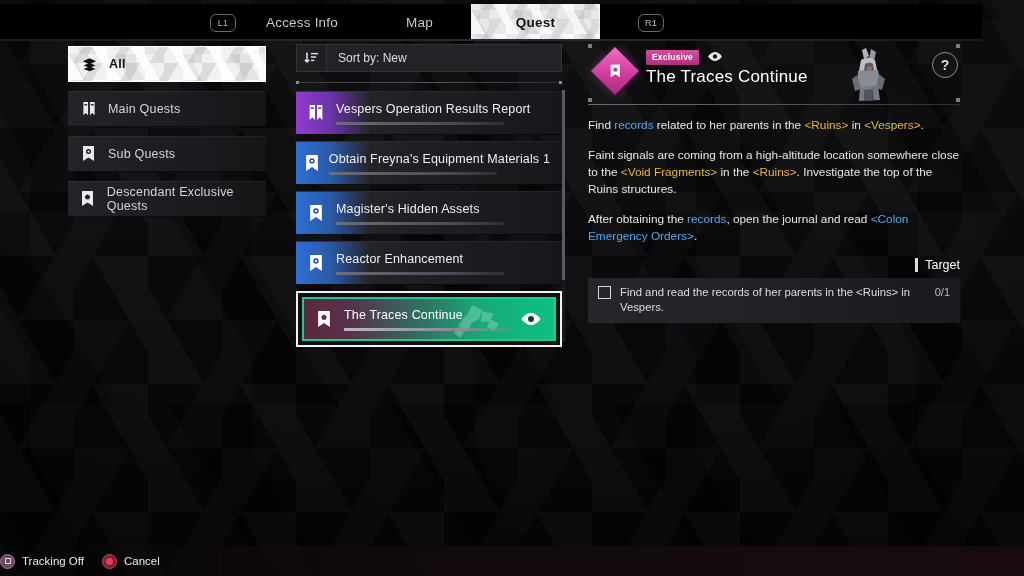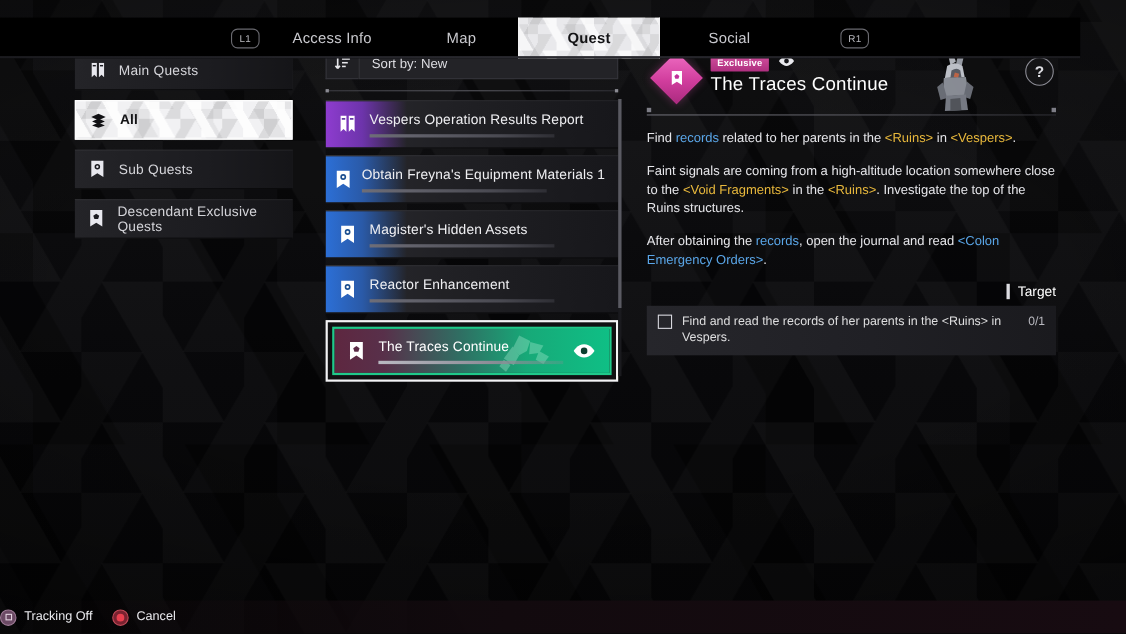--- a/index.html
+++ b/index.html
@@ -28,21 +28,21 @@
     background-position: 0 0, 74px 64px, 30px 20px, 0 0;
   }
   .vignette {
     position: absolute; inset: 0;
     background: radial-gradient(120% 85% at 50% 45%, rgba(0,0,0,0) 35%, rgba(0,0,0,.55) 100%);
     pointer-events: none;
   }
 
   
   .topbar {
-    position: absolute; top: 16px; left: 0; width: 982px; height: 37px;
+    position: absolute; top: 4px; left: 0; width: 982px; height: 37px;
     background: #000; display: flex; align-items: center;
     z-index: 6;
   }
   .topbar::after {
     content: ""; position: absolute; left: 0; right: 0; bottom: 0; height: 2px;
     background: linear-gradient(90deg, #1b1b1f 0%, #2a2a30 50%, #1b1b1f 100%);
   }
   .bumper {
     width: 26px; height: 18px; border: 1.6px solid #6a6a70; border-radius: 6px;
     color: #b8b8bd; font-size: 9px; display: flex; align-items: center;
@@ -282,52 +282,49 @@
     <div class="tabs">
       <div class="tab" style="padding:0 30px">
         <span>Access Info</span>
       </div>
       <div class="tab" style="padding:0 38px">
         <span>Map</span>
       </div>
       <div class="tab active" style="padding:0 44px">
         <span>Quest</span>
       </div>
-      <div class="tab" style="padding:0 44px">
-        <span>Social</span>
-      </div>
     </div>
 
     <div style="width:38px"></div>
     <div class="bumper">R1</div>
   </div>
 
   <div class="sidebar">
+
+    <div class="cat active">
+      <span class="ic">
+        <svg width="15" height="15" viewBox="0 0 16 16">
+          <polygon points="8,1.4 15,4.6 8,7.8 1,4.6" fill="#111114"></polygon>
+          <polygon points="8,6.2 14.2,9 8,11.8 1.8,9" fill="#111114"></polygon>
+          <polygon points="8,10.1 14.2,12.9 8,15.1 1.8,12.9" fill="#111114"></polygon>
+        </svg>
+      </span>
+      <span class="lbl">All</span>
+    </div>
 
     <div class="cat">
       <span class="ic">
         <svg width="14" height="15" viewBox="0 0 14 16">
           <path d="M1 0h5v14l-2.5-2.4L1 14z" fill="#e8e8ee"></path>
           <path d="M8 0h5v14l-2.5-2.4L8 14z" fill="#e8e8ee"></path>
           <rect x="2" y="2.2" width="3" height="1.4" fill="#1b1b20"></rect>
           <rect x="9" y="2.2" width="3" height="1.4" fill="#1b1b20"></rect>
         </svg>
       </span>
       <span class="lbl">Main Quests</span>
-    </div>
-
-    <div class="cat active">
-      <span class="ic">
-        <svg width="15" height="15" viewBox="0 0 16 16">
-          <polygon points="8,1.4 15,4.6 8,7.8 1,4.6" fill="#111114"></polygon>
-          <polygon points="8,6.2 14.2,9 8,11.8 1.8,9" fill="#111114"></polygon>
-          <polygon points="8,10.1 14.2,12.9 8,15.1 1.8,12.9" fill="#111114"></polygon>
-        </svg>
-      </span>
-      <span class="lbl">All</span>
     </div>
 
     <div class="cat">
       <span class="ic">
         <svg width="13" height="16" viewBox="0 0 13 16">
           <path d="M1 0h11v15l-5.5-3.6L1 15z" fill="#e8e8ee"></path>
           <circle cx="6.5" cy="5.6" r="2.5" fill="#1b1b20"></circle>
           <circle cx="6.5" cy="5.6" r="1.1" fill="#e8e8ee"></circle>
         </svg>
       </span>

